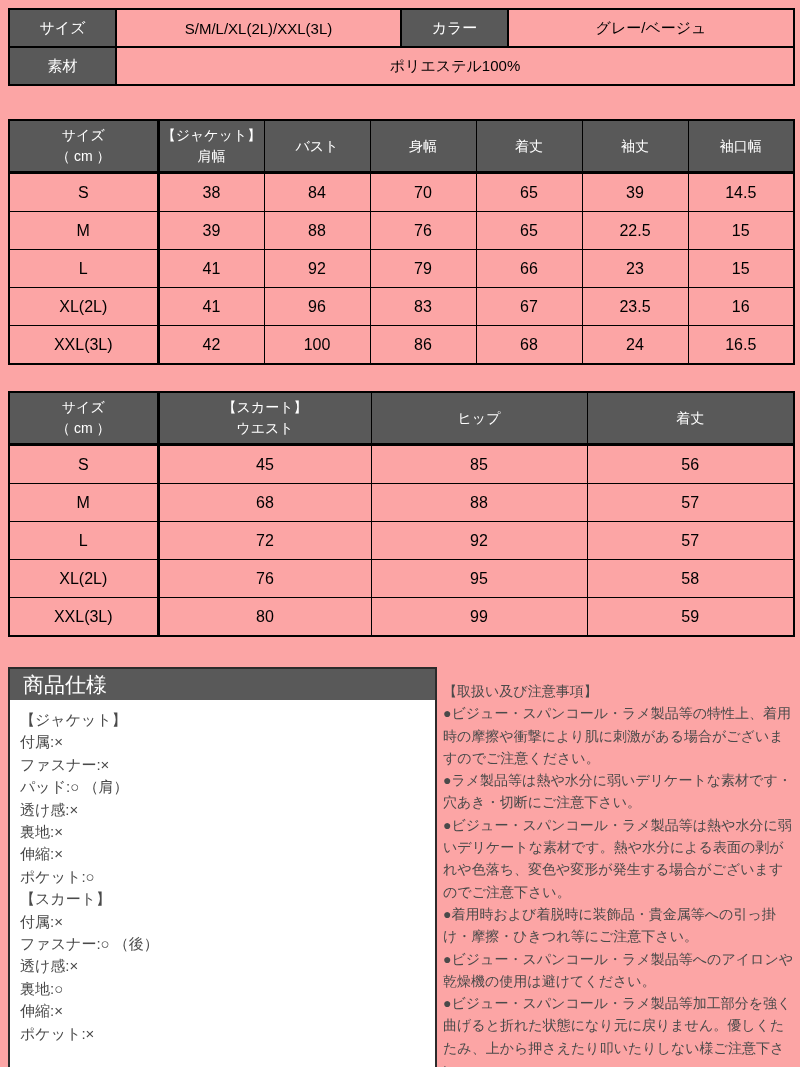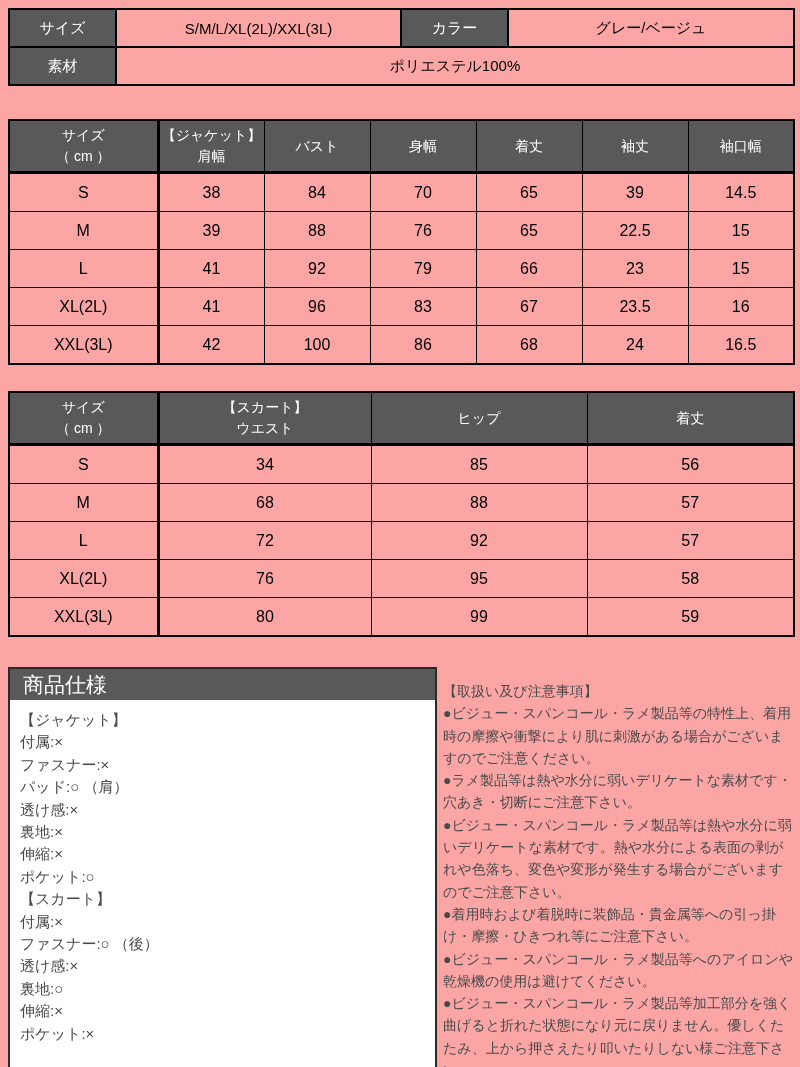--- a/index.html
+++ b/index.html
@@ -226,21 +226,21 @@
       </th>
       <th>
         <div>【スカート】</div>
         <div>ウエスト</div>
       </th>
       <th>ヒップ</th>
       <th>着丈</th>
     </tr>
     <tr>
       <td>S</td>
-      <td>34</td>
+      <td>45</td>
       <td>85</td>
       <td>56</td>
     </tr>
     <tr>
       <td>M</td>
       <td>68</td>
       <td>88</td>
       <td>57</td>
     </tr>
     <tr>

